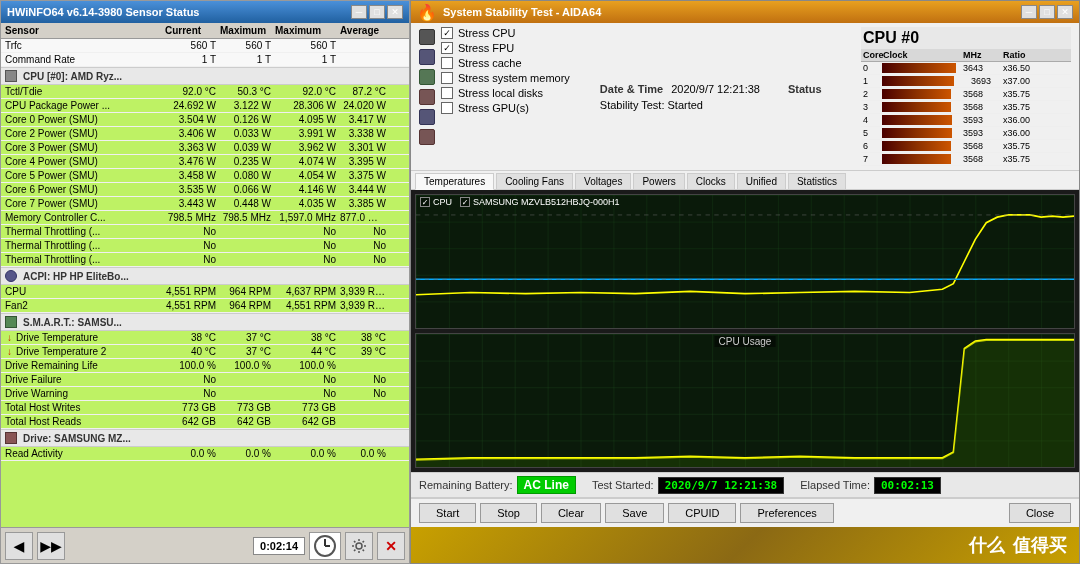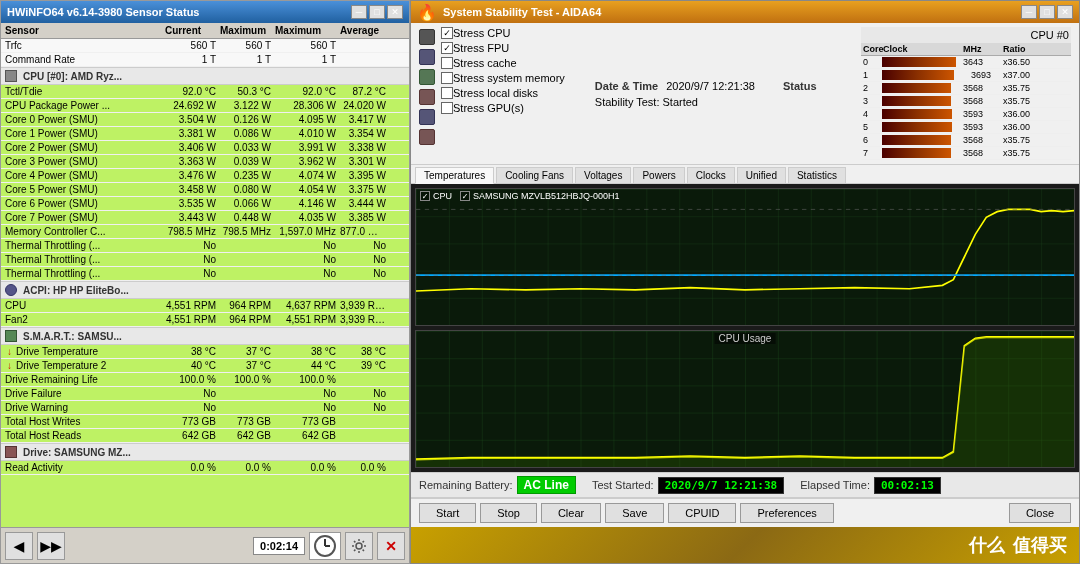--- a/index.html
+++ b/index.html
@@ -142,20 +142,21 @@
     }
 
     .stress-col {
       display: flex;
       flex-direction: column;
       gap: 3px;
     }
     .stress-item {
       display: flex;
       align-items: center;
+      gap: 5px;
       font-size: 11px;
     }
     .checkbox {
       width: 12px; height: 12px;
       border: 1px solid #666;
       background: white;
       display: flex; align-items: center; justify-content: center;
       font-size: 9px;
     }
     .checkbox.checked::after { content: '✓'; font-size: 9px; }
@@ -165,23 +166,23 @@
       display: flex;
       flex-direction: column;
       justify-content: center;
       gap: 4px;
       padding-left: 10px;
     }
     .ds-row { display: flex; gap: 8px; font-size: 11px; }
     .ds-label { color: #333; font-weight: bold; }
     .ds-value { color: #000; }
     .cpu-table-title {
-      text-align: right;
-      font-weight: normal;
-      font-size: 11px;
+      text-align: left;
+      font-weight: bold;
+      font-size: 16px;
       padding: 2px;
       background: #e8e8e8;
     }
 
     .aida-tabs {
       background: #f0f0f0;
       border-bottom: 1px solid #ccc;
       display: flex;
       padding: 2px 4px 0;
       gap: 2px;
@@ -393,28 +394,20 @@
         <span class="val">28.306 W</span>
         <span class="val">24.020 W</span>
         <span></span>
       </div>
     <div class="sensor-row">
         <span>Core 0 Power (SMU)</span>
         <span class="val">3.504 W</span>
         <span class="val">0.126 W</span>
         <span class="val">4.095 W</span>
         <span class="val">3.417 W</span>
-        <span></span>
-      </div>
-    <div class="sensor-row">
-        <span>Core 1 Power (SMU)</span>
-        <span class="val">3.381 W</span>
-        <span class="val">0.086 W</span>
-        <span class="val">4.010 W</span>
-        <span class="val">3.354 W</span>
         <span></span>
       </div>
     <div class="sensor-row">
         <span>Core 2 Power (SMU)</span>
         <span class="val">3.406 W</span>
         <span class="val">0.033 W</span>
         <span class="val">3.991 W</span>
         <span class="val">3.338 W</span>
         <span></span>
       </div>

